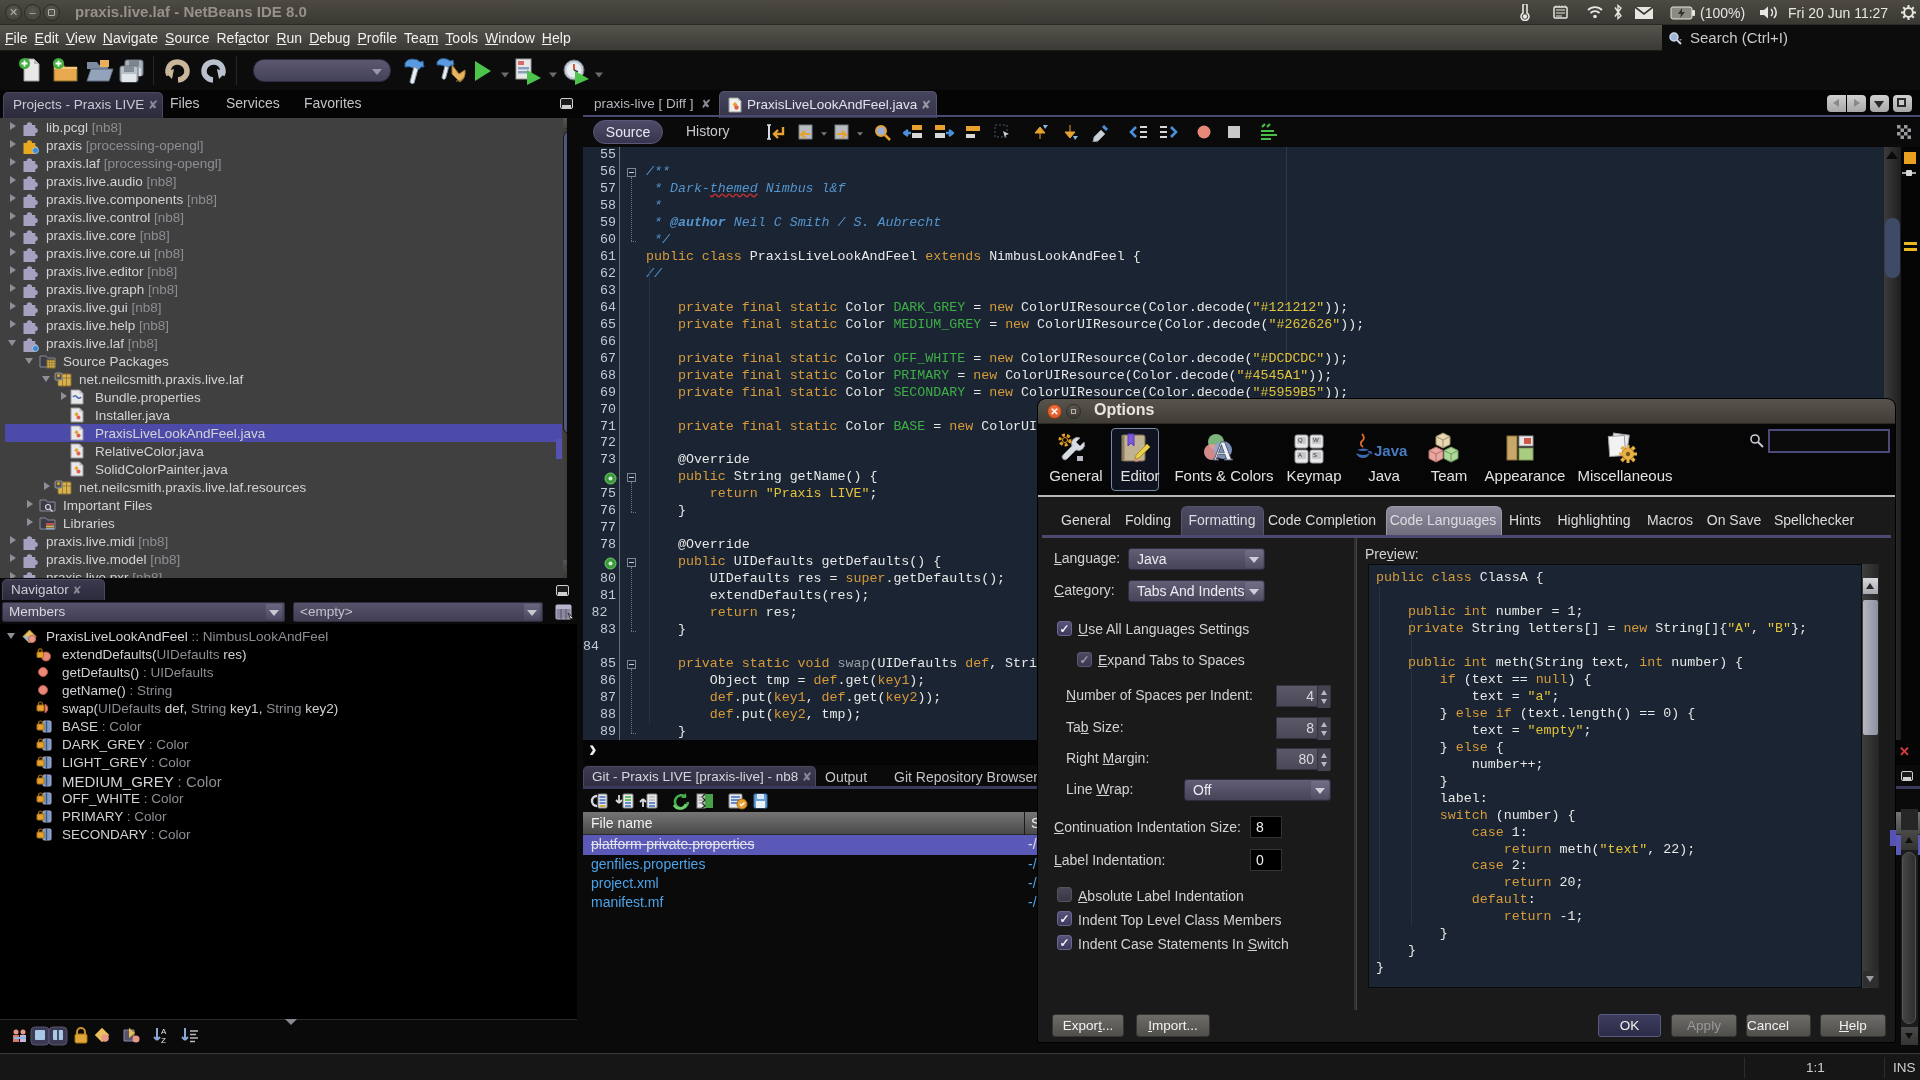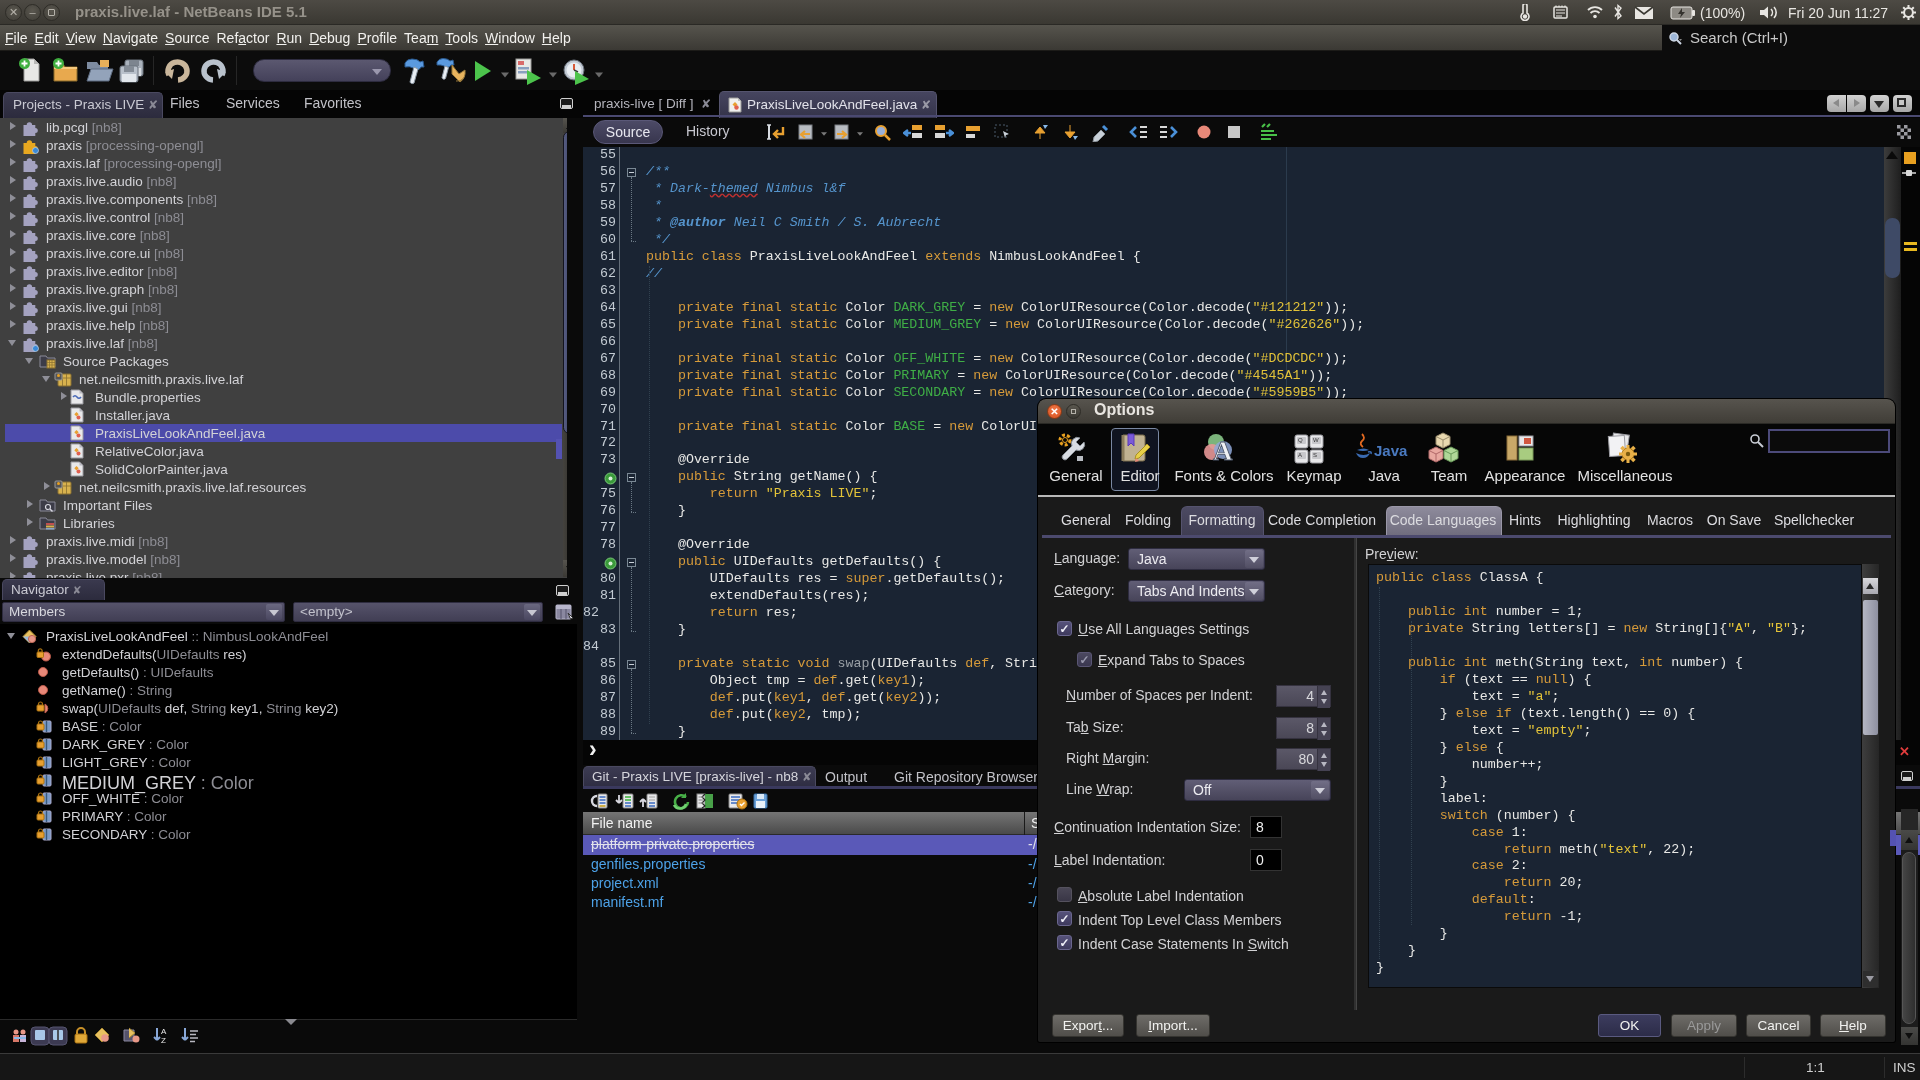--- a/index.html
+++ b/index.html
@@ -14,21 +14,21 @@
 </style>
 </head>
 <body>
 
 <div class="a" style="left:0;top:0;width:1920px;height:25px;background:linear-gradient(#4d4a44,#3a3832);border-bottom:1px solid #2a2925">
   <div class="a" style="left:5px;top:4px;width:17px;height:17px;border-radius:50%;background:radial-gradient(circle at 50% 40%,#5a574f,#403e38);border:1px solid #2e2c27;color:#b5b2aa;font-size:11px;text-align:center;line-height:15px">✕</div>
   <div class="a" style="left:24px;top:4px;width:17px;height:17px;border-radius:50%;background:radial-gradient(circle at 50% 40%,#5a574f,#403e38);border:1px solid #2e2c27;color:#b5b2aa;font-size:11px;text-align:center;line-height:14px">–</div>
   <div class="a" style="left:43px;top:4px;width:17px;height:17px;border-radius:50%;background:radial-gradient(circle at 50% 40%,#5a574f,#403e38);border:1px solid #2e2c27">
       <div class="a" style="left:4px;top:4px;width:7px;height:7px;border:1px solid #b5b2aa;border-radius:1px"></div>
     </div>
-  <div class="a" style="left:75px;top:3px;font-size:15px;font-weight:bold;color:#96928a">praxis.live.laf - NetBeans IDE 5.1</div>
+  <div class="a" style="left:75px;top:3px;font-size:15px;font-weight:bold;color:#96928a">praxis.live.laf - NetBeans IDE 8.0</div>
 
   <div class="a" style="left:1510px;top:3px;width:410px;height:20px;color:#e8e6e2">
     <svg class="a" style="left:6px;top:1px" width="16" height="17" viewBox="0 0 16 17">
         <path d="M7 1.5 a2 2 0 0 1 4 0 V9 a4 4 0 1 1 -4 0 Z" fill="none" stroke="#e8e6e2" stroke-width="1.6"></path>
         <circle cx="9" cy="12.5" r="2.2" fill="#e8e6e2"></circle>
       </svg>
     <svg class="a" style="left:42px;top:1px" width="17" height="16" viewBox="0 0 17 16">
         <rect x="2" y="3" width="13" height="11" rx="1" fill="none" stroke="#e8e6e2" stroke-width="1.5"></rect>
         <path d="M4 3 v-1.5 M7 3 v-1.5 M10 3 v-1.5 M13 3 v-1.5" stroke="#e8e6e2" stroke-width="1.2"></path>
         <path d="M4 6 h9 M4 9 h9 M4 12 h6" stroke="#e8e6e2" stroke-width="1.2"></path>
@@ -419,21 +419,21 @@
       <rect x="1" y="5" width="7" height="6" rx="1" fill="#e8a030" stroke="#a87010"></rect>
       <path d="M2.5 5 v-1 a2 2 0 0 1 4 0 v1" fill="none" stroke="#a87010" stroke-width="1.2"></path>
     </svg>
 <div class="a" style="left:62px;top:177px;font-size:13.5px;color:#d2d2d6;white-space:nowrap">LIGHT_GREY<span style="color:#8d8d94"> : Color</span><span style="color:#8d8d94"></span></div>
 <svg class="a" style="left:36px;top:195px" width="16" height="15" viewBox="0 0 16 15">
       <rect x="7" y="2" width="8" height="11" rx="1" fill="#7a9ac8" stroke="#aac"></rect>
       <path d="M10.5 2 v11" stroke="#39597a" stroke-width="1.4"></path>
       <rect x="1" y="5" width="7" height="6" rx="1" fill="#e8a030" stroke="#a87010"></rect>
       <path d="M2.5 5 v-1 a2 2 0 0 1 4 0 v1" fill="none" stroke="#a87010" stroke-width="1.2"></path>
     </svg>
-<div class="a" style="left:62px;top:195px;font-size:18px;color:#d2d2d6;white-space:nowrap">MEDIUM_GREY<span style="color:#8d8d94"> : Color</span><span style="color:#8d8d94"></span></div>
+<div class="a" style="left:62px;top:195px;font-size:15px;color:#d2d2d6;white-space:nowrap">MEDIUM_GREY<span style="color:#8d8d94"> : Color</span><span style="color:#8d8d94"></span></div>
 <svg class="a" style="left:36px;top:213px" width="16" height="15" viewBox="0 0 16 15">
       <rect x="7" y="2" width="8" height="11" rx="1" fill="#7a9ac8" stroke="#aac"></rect>
       <path d="M10.5 2 v11" stroke="#39597a" stroke-width="1.4"></path>
       <rect x="1" y="5" width="7" height="6" rx="1" fill="#e8a030" stroke="#a87010"></rect>
       <path d="M2.5 5 v-1 a2 2 0 0 1 4 0 v1" fill="none" stroke="#a87010" stroke-width="1.2"></path>
     </svg>
 <div class="a" style="left:62px;top:213px;font-size:13.5px;color:#d2d2d6;white-space:nowrap">OFF_WHITE<span style="color:#8d8d94"> : Color</span><span style="color:#8d8d94"></span></div>
 <svg class="a" style="left:36px;top:231px" width="16" height="15" viewBox="0 0 16 15">
       <rect x="7" y="2" width="8" height="11" rx="1" fill="#7a9ac8" stroke="#aac"></rect>
       <path d="M10.5 2 v11" stroke="#39597a" stroke-width="1.4"></path>
@@ -590,21 +590,21 @@
 <div class="a mono" style="left:0;top:368.4px;width:33px;text-align:right;color:#c3cbd3">75</div>
 <div class="a mono" style="left:0;top:385.37px;width:33px;text-align:right;color:#c3cbd3">76</div>
 <div class="a mono" style="left:0;top:402.34px;width:33px;text-align:right;color:#c3cbd3">77</div>
 <div class="a mono" style="left:0;top:419.30999999999995px;width:33px;text-align:right;color:#c3cbd3">78</div>
 <svg class="a" style="left:21px;top:438.78px" width="13" height="13" viewBox="0 0 13 13">
       <circle cx="6.5" cy="6.5" r="5.5" fill="#3a9a3a" stroke="#78c878" stroke-width="1"></circle>
       <circle cx="6.5" cy="6.5" r="2" fill="#d8f0d8"></circle>
     </svg>
 <div class="a mono" style="left:0;top:453.25px;width:33px;text-align:right;color:#c3cbd3">80</div>
 <div class="a mono" style="left:0;top:470.21999999999997px;width:33px;text-align:right;color:#c3cbd3">81</div>
-<div class="a mono" style="left:0;top:487.18999999999994px;width:33px;text-align:left;color:#c3cbd3">82</div>
+<div class="a mono" style="left:0;top:487.18999999999994px;width:33px;text-align:center;color:#c3cbd3">82</div>
 <div class="a mono" style="left:0;top:504.15999999999997px;width:33px;text-align:right;color:#c3cbd3">83</div>
 <div class="a mono" style="left:0;top:521.13px;width:33px;text-align:left;color:#c3cbd3">84</div>
 <div class="a mono" style="left:0;top:538.0999999999999px;width:33px;text-align:right;color:#c3cbd3">85</div>
 <div class="a mono" style="left:0;top:555.0699999999999px;width:33px;text-align:right;color:#c3cbd3">86</div>
 <div class="a mono" style="left:0;top:572.04px;width:33px;text-align:right;color:#c3cbd3">87</div>
 <div class="a mono" style="left:0;top:589.01px;width:33px;text-align:right;color:#c3cbd3">88</div>
 <div class="a mono" style="left:0;top:605.98px;width:33px;text-align:right;color:#c3cbd3">89</div>
 <div class="a mono" style="left:63px;top:45.97px"><span class="c">/**</span></div>
 <div class="a mono" style="left:63px;top:62.94px"><span class="c"> * Dark-</span><span class="c wavy">themed</span><span class="c"> Nimbus l&amp;f</span></div>
 <div class="a mono" style="left:63px;top:79.91px"><span class="c"> *</span></div>
@@ -925,21 +925,21 @@
       <div class="a" style="left:3px;top:5px;width:0;height:0;border-left:4.5px solid transparent;border-right:4.5px solid transparent;border-bottom:6px solid #2a2a2a"></div>
     </div>
 <div class="a" style="left:825px;top:201px;width:15px;height:135px;background:linear-gradient(90deg,#b4b6c2,#8e90a0);border-radius:2px"></div>
 <div class="a" style="left:825px;top:572px;width:15px;height:16px;background:#2e2e2e">
       <div class="a" style="left:3px;top:5px;width:0;height:0;border-left:4.5px solid transparent;border-right:4.5px solid transparent;border-top:6px solid #9a9aa2"></div>
     </div>
 <div class="a" style="left:14px;top:615px;width:72px;height:23px;background:linear-gradient(#6e6c68,#504e4a);border:1px solid #353430;border-radius:3px;color:#f2f2f0;font-size:13.5px;text-align:center;line-height:21px">Expor<u>t</u>...</div>
 <div class="a" style="left:98px;top:615px;width:74px;height:23px;background:linear-gradient(#6e6c68,#504e4a);border:1px solid #353430;border-radius:3px;color:#f2f2f0;font-size:13.5px;text-align:center;line-height:21px"><u>I</u>mport...</div>
 <div class="a" style="left:560px;top:615px;width:63px;height:23px;background:linear-gradient(#3c3c5e,#2c2c48);border:1px solid #5a5a80;border-radius:3px;color:#f2f2f0;font-size:13.5px;text-align:center;line-height:21px">OK</div>
 <div class="a" style="left:633px;top:615px;width:66px;height:23px;background:linear-gradient(#6e6c68,#504e4a);border:1px solid #353430;border-radius:3px;color:#f2f2f0;font-size:13.5px;text-align:center;line-height:21px"><span style="color:#9a9a9a">Apply</span></div>
-<div class="a" style="left:708px;top:615px;width:65px;height:23px;background:linear-gradient(#6e6c68,#504e4a);border:1px solid #353430;border-radius:3px;color:#f2f2f0;font-size:13.5px;text-align:center;line-height:21px">Cancel</div>
+<div class="a" style="left:708px;top:615px;width:65px;height:23px;background:linear-gradient(#6e6c68,#504e4a);border:1px solid #353430;border-radius:3px;color:#f2f2f0;font-size:13.5px;line-height:21px">Cancel</div>
 <div class="a" style="left:782px;top:615px;width:66px;height:23px;background:linear-gradient(#6e6c68,#504e4a);border:1px solid #353430;border-radius:3px;color:#f2f2f0;font-size:13.5px;text-align:center;line-height:21px"><u>H</u>elp</div>
   </div>
 
 <div class="a" style="left:1899px;top:744px;font-size:13px;font-weight:bold;color:#e03c3c">✕</div>
 <div class="a" style="left:1901px;top:771px;width:12px;height:10px;border:1px solid #cfcfcf;border-radius:2px;background:#1a1a1a">
     <div class="a" style="left:1px;top:5px;width:8px;height:3px;background:#cfcfcf"></div>
   </div>
 <div class="a" style="left:1901px;top:809px;width:17px;height:21px;background:#262626"></div>
 <div class="a" style="left:1901px;top:830px;width:17px;height:20px;background:linear-gradient(#4a4a48,#343432)">
     <div class="a" style="left:4px;top:7px;width:0;height:0;border-left:4.5px solid transparent;border-right:4.5px solid transparent;border-bottom:6px solid #0e0e0e"></div>

